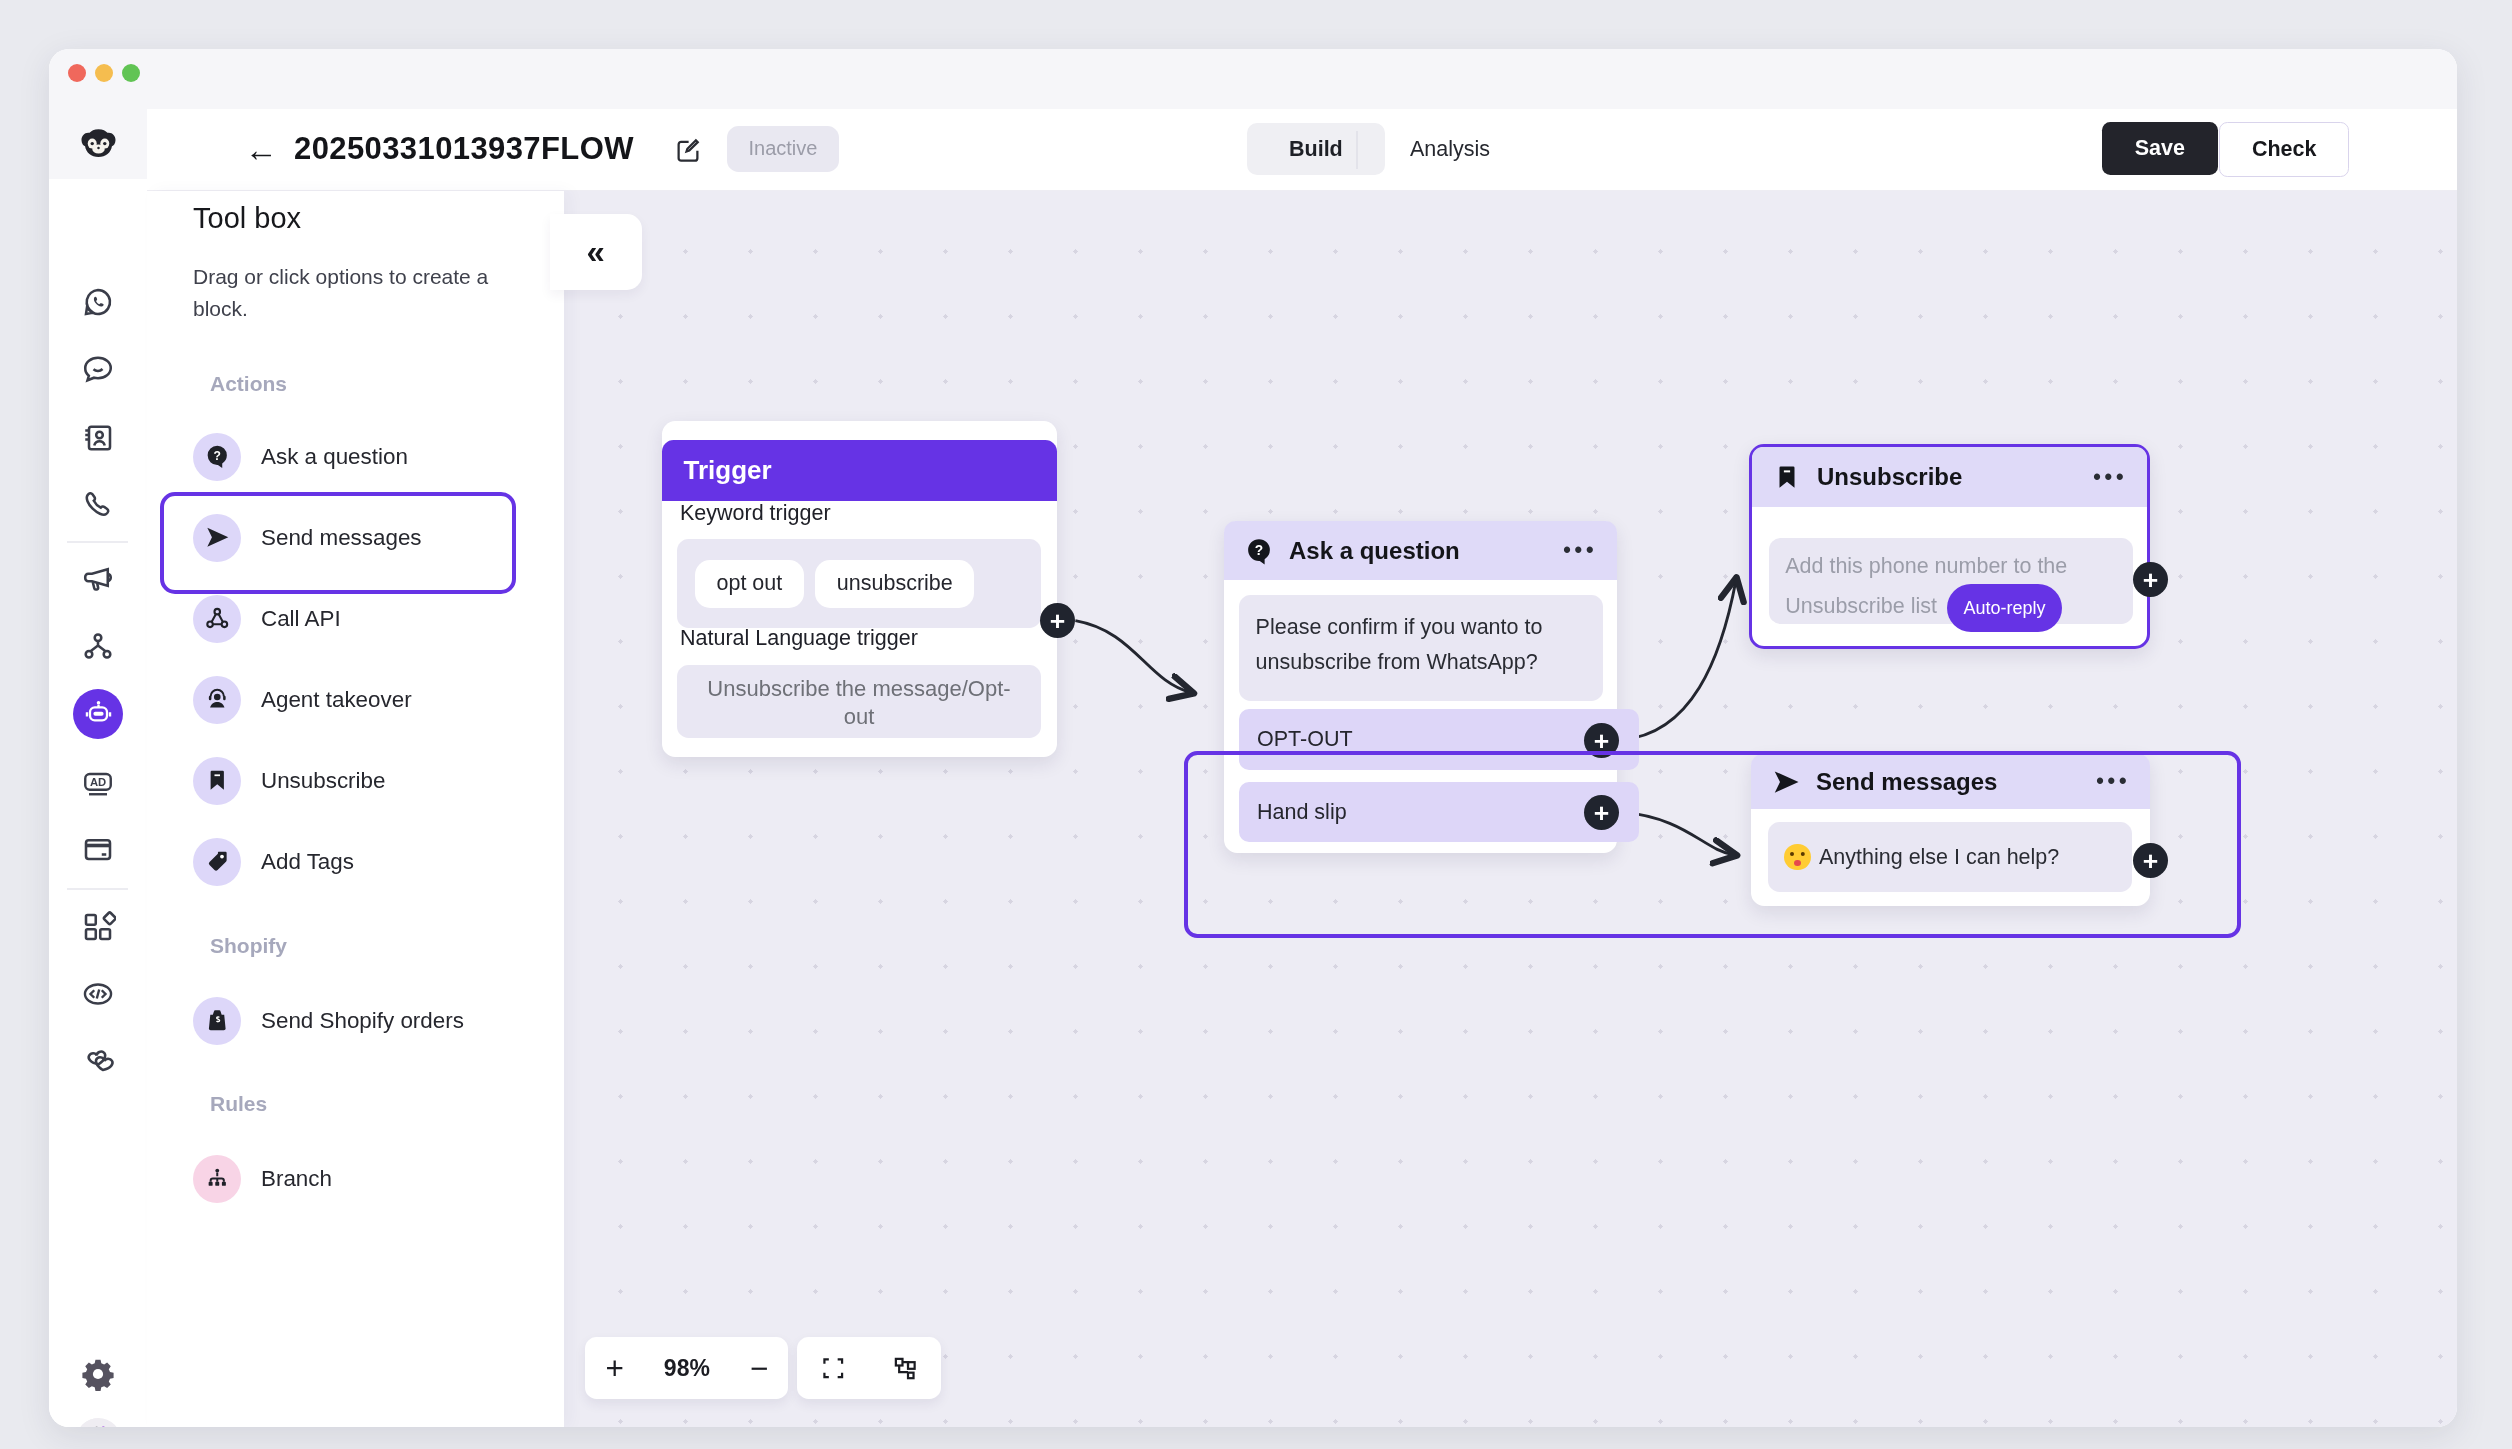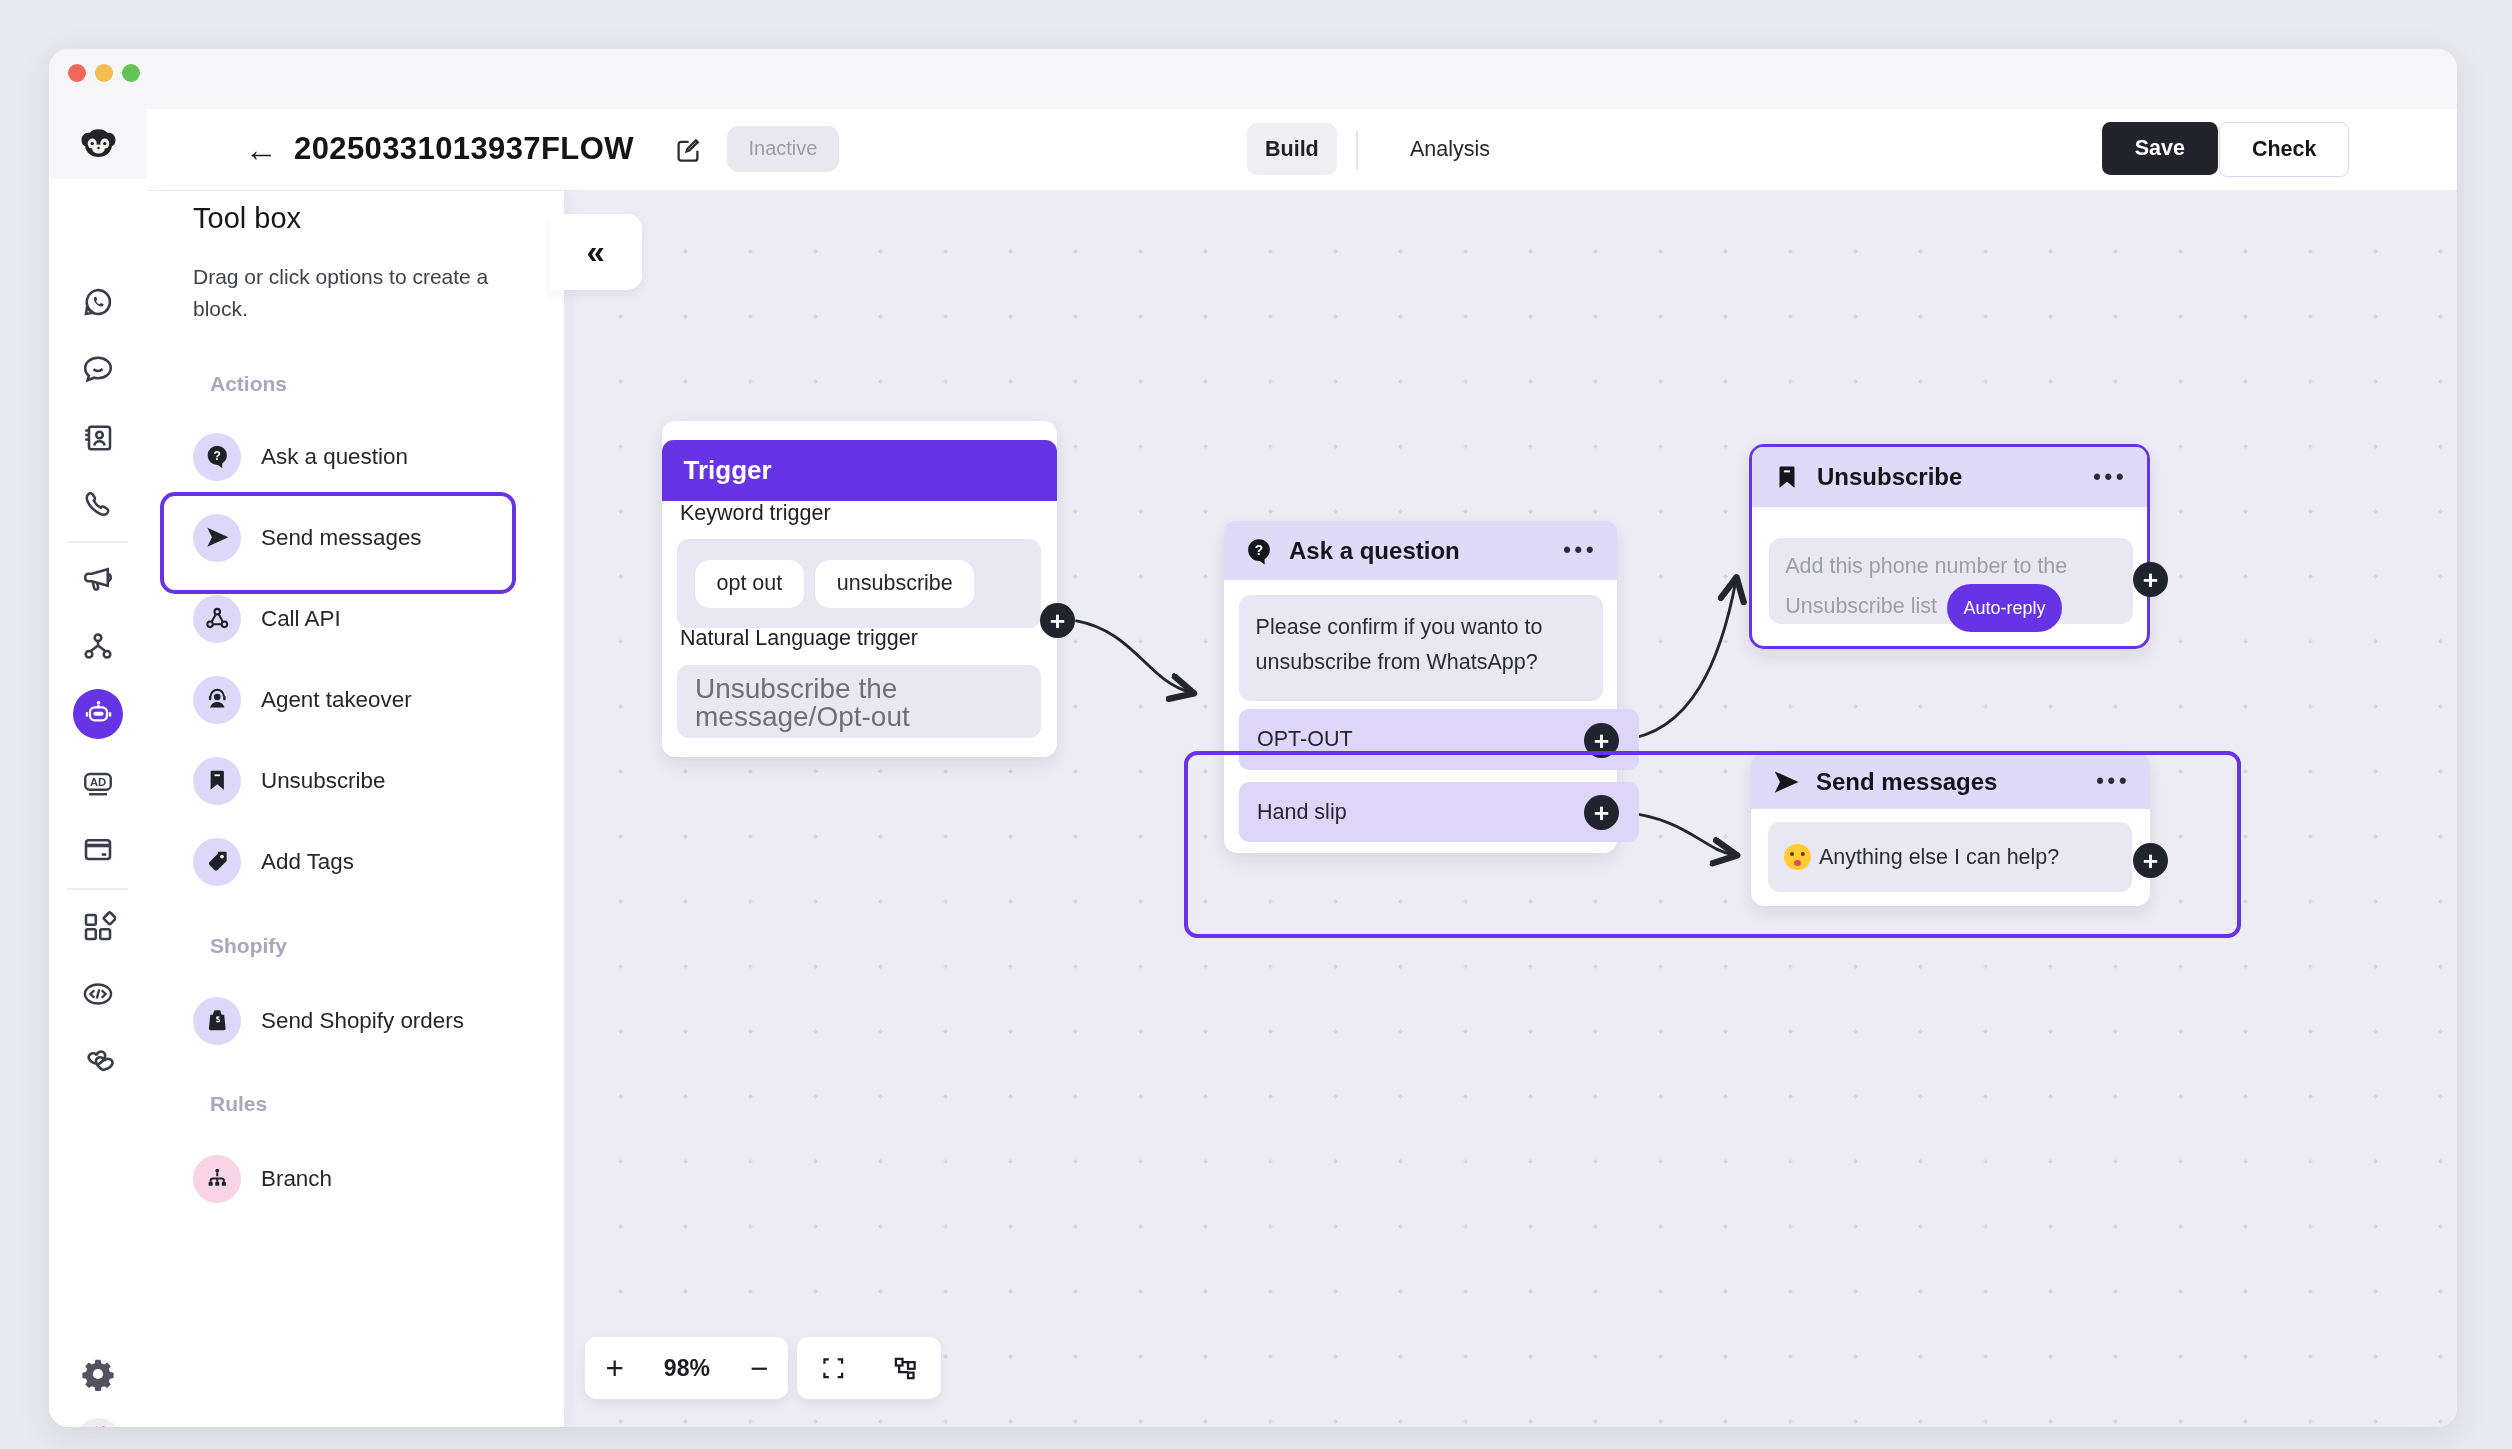--- a/index.html
+++ b/index.html
@@ -26,21 +26,21 @@
   .rail-div{position:absolute;left:18px;width:61px;height:1.7px;background:#ECECF1;}
   .robot-pill{width:50px;height:50px;border-radius:50%;background:var(--accent,#6A35EA);display:flex;align-items:center;justify-content:center;}
   .robot-pill svg{width:33px;height:33px;}
   .avatar{width:45px;height:45px;border-radius:50%;background:#EFEDF2;position:relative;overflow:hidden;}
   
   .header{position:absolute;left:98px;top:60px;right:0;height:81px;background:#fff;border-bottom:0.8px solid #EEEDF3;}
   .back{position:absolute;left:94px;top:21px;width:40px;height:40px;display:flex;align-items:center;justify-content:center;font-size:33px;color:#17181C;cursor:pointer;}
   .flow-title{position:absolute;left:147px;top:21.5px;font-size:31px;font-weight:bold;letter-spacing:0.4px;color:#141519;}
   .edit-ic{position:absolute;left:526px;top:26px;color:#2A2C33;cursor:pointer;}
   .badge{position:absolute;left:580px;top:16.6px;height:46px;padding:0 21.5px;border-radius:11.6px;background:var(--badge-bg,#E9E8F1);color:var(--badge-text,#9B9CA8);font-size:20px;display:flex;align-items:center;}
-  .tab-build{position:absolute;left:1100px;top:14px;height:52px;padding:0 18px;border-radius:10px;background:#EFEFF3;display:flex;align-items:center;font-size:21.5px;font-weight:bold;color:#1E2026;cursor:pointer;}
+  .tab-build{position:absolute;left:1100px;top:14px;height:52px;padding:0 42px;border-radius:10px;background:#EFEFF3;display:flex;align-items:center;font-size:21.5px;font-weight:bold;color:#1E2026;cursor:pointer;}
   .tab-sep{position:absolute;left:1209px;top:21.5px;width:1.7px;height:38px;background:#E3E3EA;}
   .tab-analysis{position:absolute;left:1263px;top:14px;height:52px;display:flex;align-items:center;font-size:21.5px;color:#26282F;cursor:pointer;}
   .btn-save{position:absolute;right:239px;top:13.3px;height:53px;padding:0 33px;border-radius:8.3px;background:var(--save-bg,#23242B);color:#fff;font-size:21.5px;font-weight:bold;display:flex;align-items:center;cursor:pointer;}
   .btn-check{position:absolute;right:108px;top:13.3px;height:53px;padding:0 31.5px;border-radius:8.3px;background:#fff;border:1.7px solid #D9D4EC;color:#17181C;font-size:21.5px;font-weight:bold;display:flex;align-items:center;cursor:pointer;}
   
   .toolbox{position:absolute;left:98px;top:142px;width:417px;bottom:0;background:#fff;box-shadow:6.6px 0 15px rgba(50,40,90,.04);z-index:40;}
   .tb-title{position:absolute;left:46px;top:11px;font-size:29px;font-weight:normal;color:#17181C;}
   .tb-sub{position:absolute;left:46px;top:70px;width:331px;font-size:21px;line-height:31.5px;color:#3F414C;}
   .tb-section{position:absolute;left:63px;font-size:21px;font-weight:bold;color:#A6A8BC;}
   .tb-item{position:absolute;left:46px;height:81px;width:348px;display:flex;align-items:center;gap:20px;cursor:pointer;}
@@ -349,21 +349,21 @@
     <div class="node" style="left:99px;top:230px;width:395px;height:336px;">
       <div class="trigger-header">
         <span>Trigger</span>
       </div>
       <div class="small-label" style="position:absolute;left:18px;top:80px;">Keyword trigger</div>
       <div class="gray-box" style="position:absolute;left:15px;top:118px;width:364px;height:89px;display:flex;align-items:center;gap:11.6px;padding-left:18px;box-sizing:border-box;">
         <span class="chip">opt out</span>
         <span class="chip">unsubscribe</span>
       </div>
       <div class="small-label" style="position:absolute;left:18px;top:205px;">Natural Language trigger</div>
-      <div class="gray-box" style="position:absolute;left:15px;top:244px;width:364px;height:73px;padding:10px 18px;box-sizing:border-box;font-size:28px;line-height:28px;color:#6E7077;overflow-wrap:anywhere;">Unsubscribe the message/Opt-out</div>
+      <div class="gray-box" style="position:absolute;left:15px;top:244px;width:364px;height:73px;padding:10px 18px;box-sizing:border-box;font-size:22px;line-height:28px;color:#6E7077;overflow-wrap:anywhere;text-align:center;">Unsubscribe the message/Opt-out</div>
     </div>
     <div class="handle" style="left:477px;top:412px;">+</div>
 
     <div class="node" style="left:661px;top:330px;width:393px;height:332px;">
       <div class="node-header" style="height:59px;">
         <span class="nh-ic">
           <svg viewBox="0 0 24 24">
               <path fill="currentColor" d="M12 2.5a8.7 8.7 0 0 0-8.7 8.7 8.7 8.7 0 0 0 8.7 8.7h.6l3.9 2.8v-4.2a8.7 8.7 0 0 0 4.2-7.3A8.7 8.7 0 0 0 12 2.5z"></path>
               <text x="12" y="15" font-size="11" fill="#fff" text-anchor="middle" font-weight="bold" font-family="Liberation Sans, sans-serif">?</text>
             </svg>

